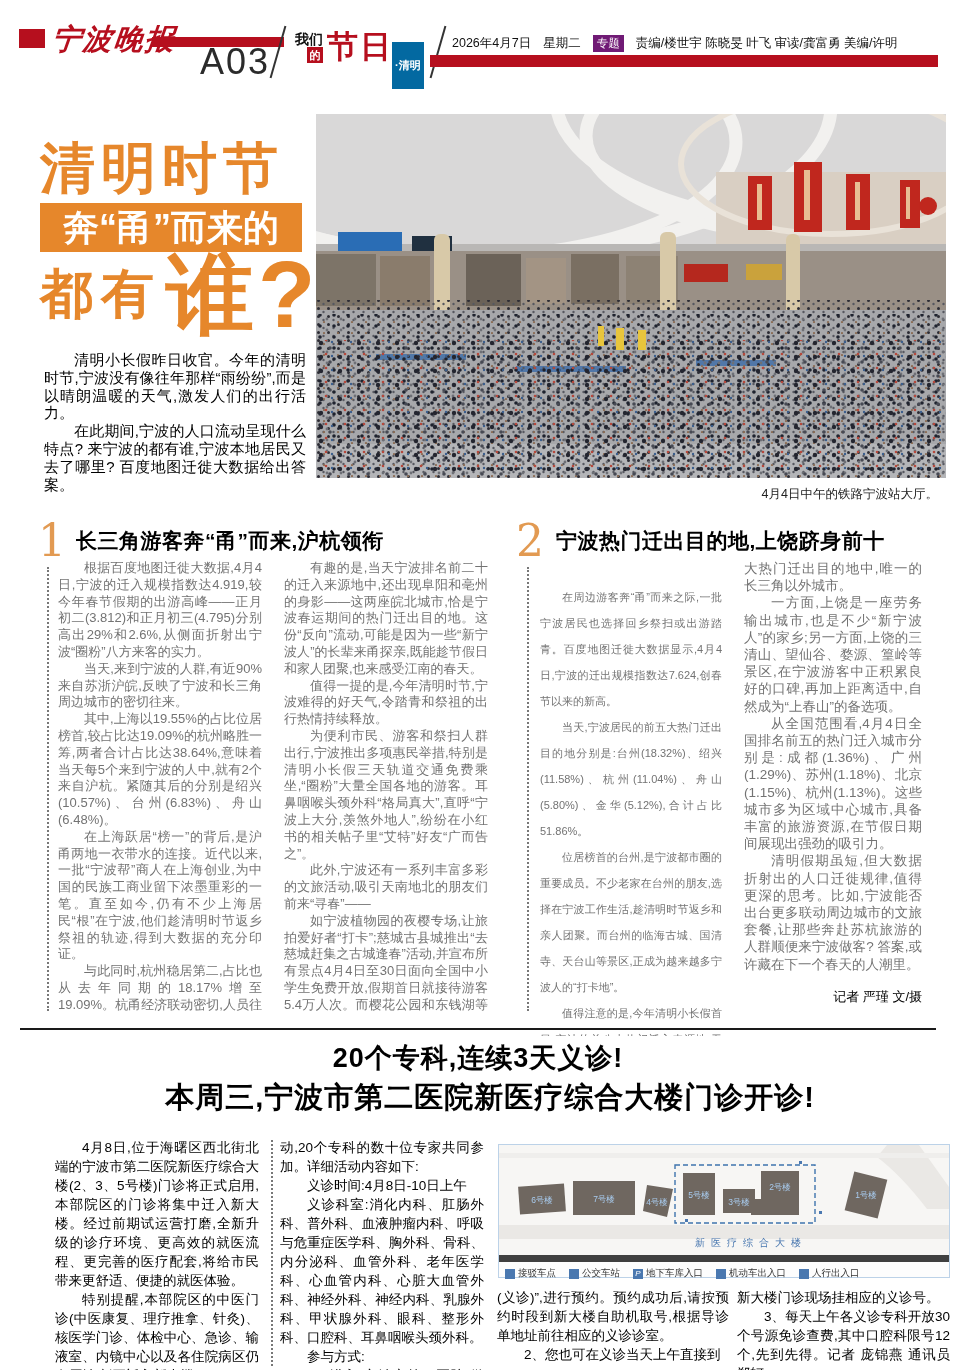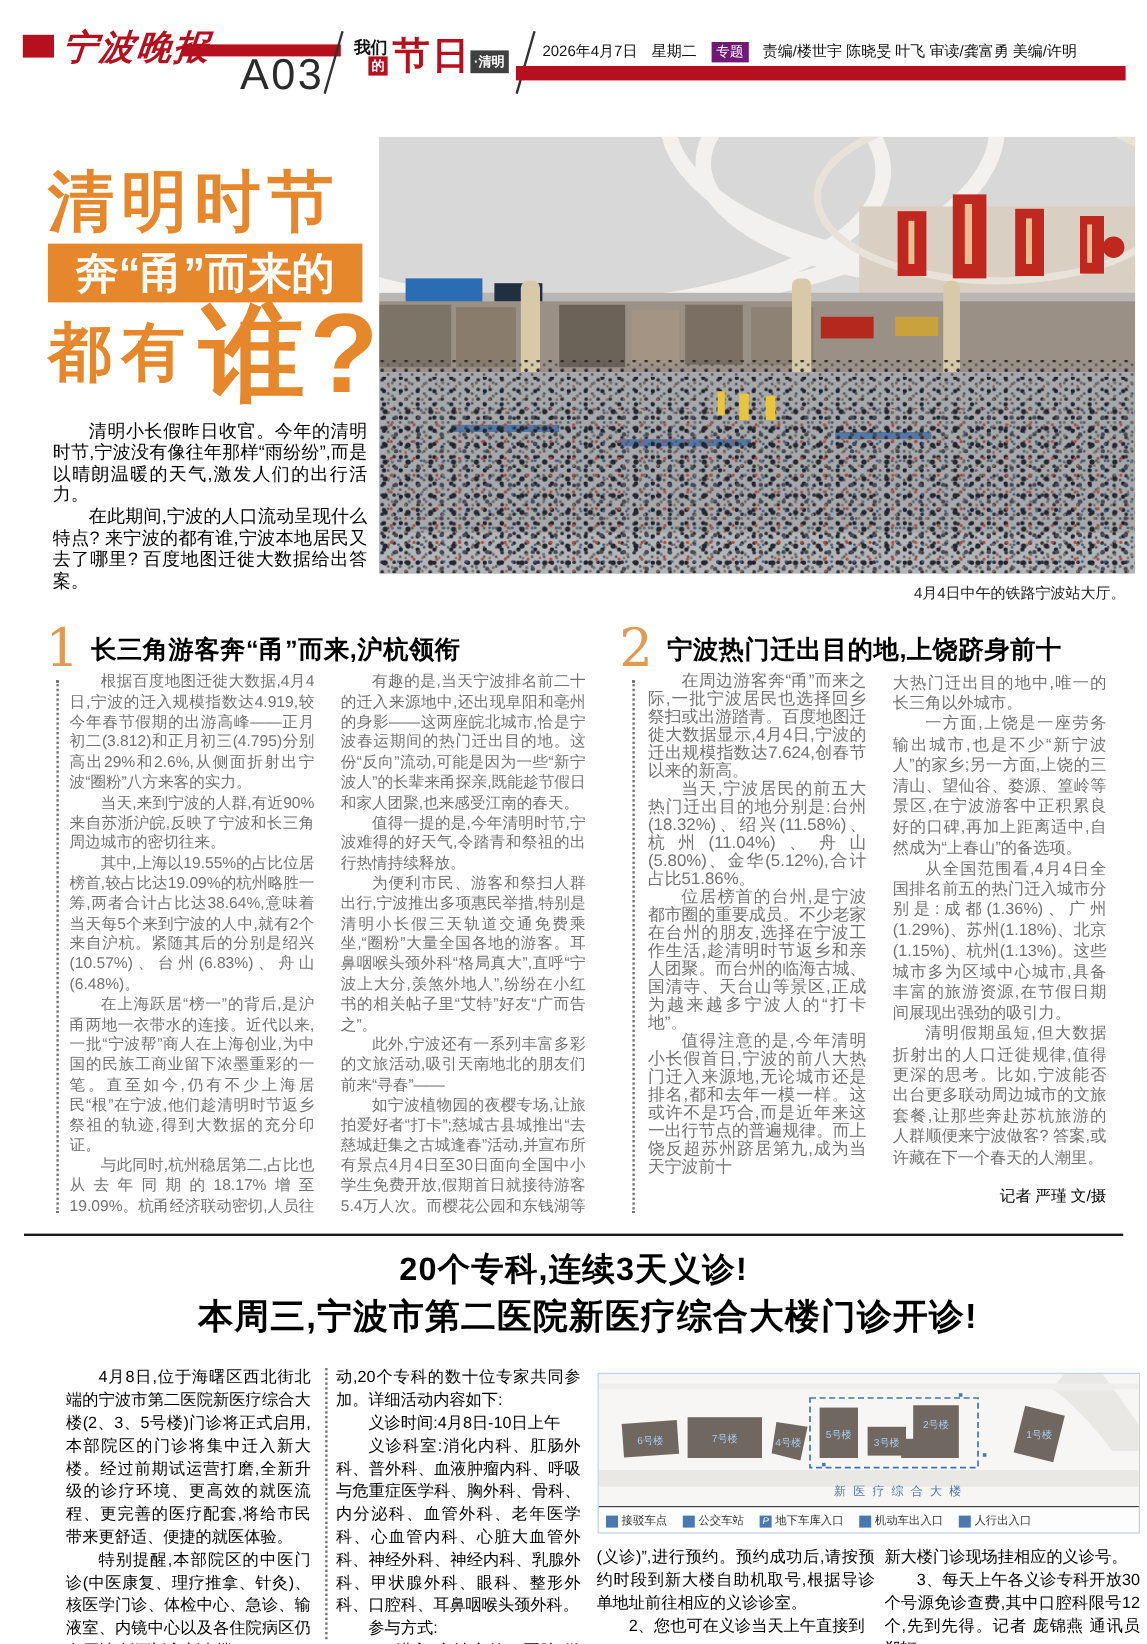--- a/index.html
+++ b/index.html
@@ -12,22 +12,22 @@
            font-weight:bold;font-size:29px;color:#b60f1e;letter-spacing:2px;transform:skewX(-6deg);}
   .mh-bar1{position:absolute;left:152px;top:37px;width:132px;height:10px;background:#b60f1e;}
   .mh-pagenum{position:absolute;left:200px;top:41px;font-size:36px;color:#2b2b2b;letter-spacing:2px;}
   .mh-slash{position:absolute;width:2px;height:54px;background:#333;transform:rotate(16deg);}
   .mh-slash1{left:277px;top:25px;}
   .mh-slash2{left:437px;top:25px;}
   .mh-we{position:absolute;left:295px;top:31px;font-size:14px;font-weight:bold;color:#111;}
   .mh-de{position:absolute;left:307px;top:47px;width:16px;height:16px;background:#b60f1e;color:#fff;
          font-size:11px;line-height:16px;text-align:center;font-weight:bold;}
   .mh-jieri{position:absolute;left:327px;top:26px;font-size:31px;font-weight:bold;color:#b60f1e;letter-spacing:2px;}
-  .mh-qm{position:absolute;left:392px;top:42px;background:#404040;color:#fff;font-size:11px;
-         padding:2px 3px;font-weight:bold;}
+  .mh-qm{position:absolute;left:392px;top:42px;background:#0369a1;color:#fff;font-size:11px;
+         padding:16px 3px;font-weight:bold;}
   .mh-dateline{position:absolute;left:452px;top:35px;font-size:12.5px;color:#111;display:flex;
                gap:12px;align-items:center;white-space:nowrap;}
   .badge{background:#701a75;color:#fff;padding:1px 4px;font-size:11.5px;}
   .mh-bar2{position:absolute;left:430px;top:55px;width:508px;height:12px;background:#b60f1e;}
 
   
   .hl1{position:absolute;left:40px;top:132px;font-size:55px;font-weight:800;color:#e6872b;letter-spacing:6px;}
   .hl2{position:absolute;left:40px;top:203px;width:262px;height:49px;background:#e6872b;color:#fff;
        font-size:36px;font-weight:800;line-height:49px;text-align:center;}
   .hl3{position:absolute;left:40px;top:248px;display:flex;align-items:center;color:#e6872b;}
@@ -51,21 +51,21 @@
   .st1{left:76px;top:527px;}
   .st2{left:556px;top:527px;}
   .dotrule{position:absolute;border-left:2px dotted #777;width:0;}
   .dr1{left:47px;top:567px;height:444px;}
   .dr2{left:527px;top:567px;height:444px;}
   .bodycol{position:absolute;font-size:13px;line-height:16.8px;text-align:justify;color:#737373;overflow:hidden;}
   .bodycol p{margin:0;text-indent:2em;}
   .bodycol p.cont{text-indent:0;}
   .a1c1{left:58px;top:560px;width:204px;height:452px;}
   .a1c2{left:284px;top:560px;width:204px;height:452px;}
-  .a2c1{left:540px;top:560px;width:182px;height:452px;font-size:14px;line-height:15px;}
+  .a2c1{left:540px;top:584px;width:182px;height:452px;font-size:11px;line-height:26px;}
   .a2c2{left:744px;top:560px;width:178px;height:424px;font-size:13.5px;line-height:17.2px;}
   .byline{position:absolute;left:744px;top:988px;width:178px;text-align:right;font-size:13px;color:#000;}
 
   
   .notice-rule{position:absolute;left:20px;top:1028px;width:916px;height:2px;background:#1a1a1a;}
   .nh1{position:absolute;left:0;top:1040px;width:956px;text-align:center;font-size:27px;font-weight:900;color:#000;letter-spacing:1px;}
   .nh2{position:absolute;left:12px;top:1078px;width:956px;text-align:center;font-size:29px;font-weight:900;color:#000;letter-spacing:1px;}
   .nc{position:absolute;font-size:13.5px;line-height:19px;text-align:justify;color:#000;overflow:hidden;}
   .nc p{margin:0;text-indent:2em;}
   .nc p.cont{text-indent:0;}
@@ -73,21 +73,21 @@
   .nc2{left:280px;top:1138px;width:204px;height:232px;}
   .nc3{left:497px;top:1288px;width:232px;height:82px;}
   .nc4{left:737px;top:1288px;width:213px;height:82px;}
   .dr3{left:271px;top:1140px;height:226px;}
 
   
   .mapbox{position:absolute;left:498px;top:1144px;width:452px;height:134px;border:1px solid #bcd2e8;
           background:#fdfdfd;box-sizing:border-box;}
   .mapsvg{display:block;}
   .maplegend{display:flex;align-items:center;gap:13px;padding:2px 6px;font-size:9.5px;color:#333;
-             border-top:1px solid #404040;height:19px;white-space:nowrap;}
+             border-top:7px solid #404040;height:19px;white-space:nowrap;}
   .li{display:flex;align-items:center;}
   .lic{width:10px;height:10px;background:#4a78b0;display:inline-block;margin-right:3px;}
   .lic.p::before{content:"P";color:#fff;font-size:8px;line-height:10px;display:block;text-align:center;}
 </style>
 </head>
 <body>
 
 <div class="page">
 
   <div class="mh-sq"></div>

